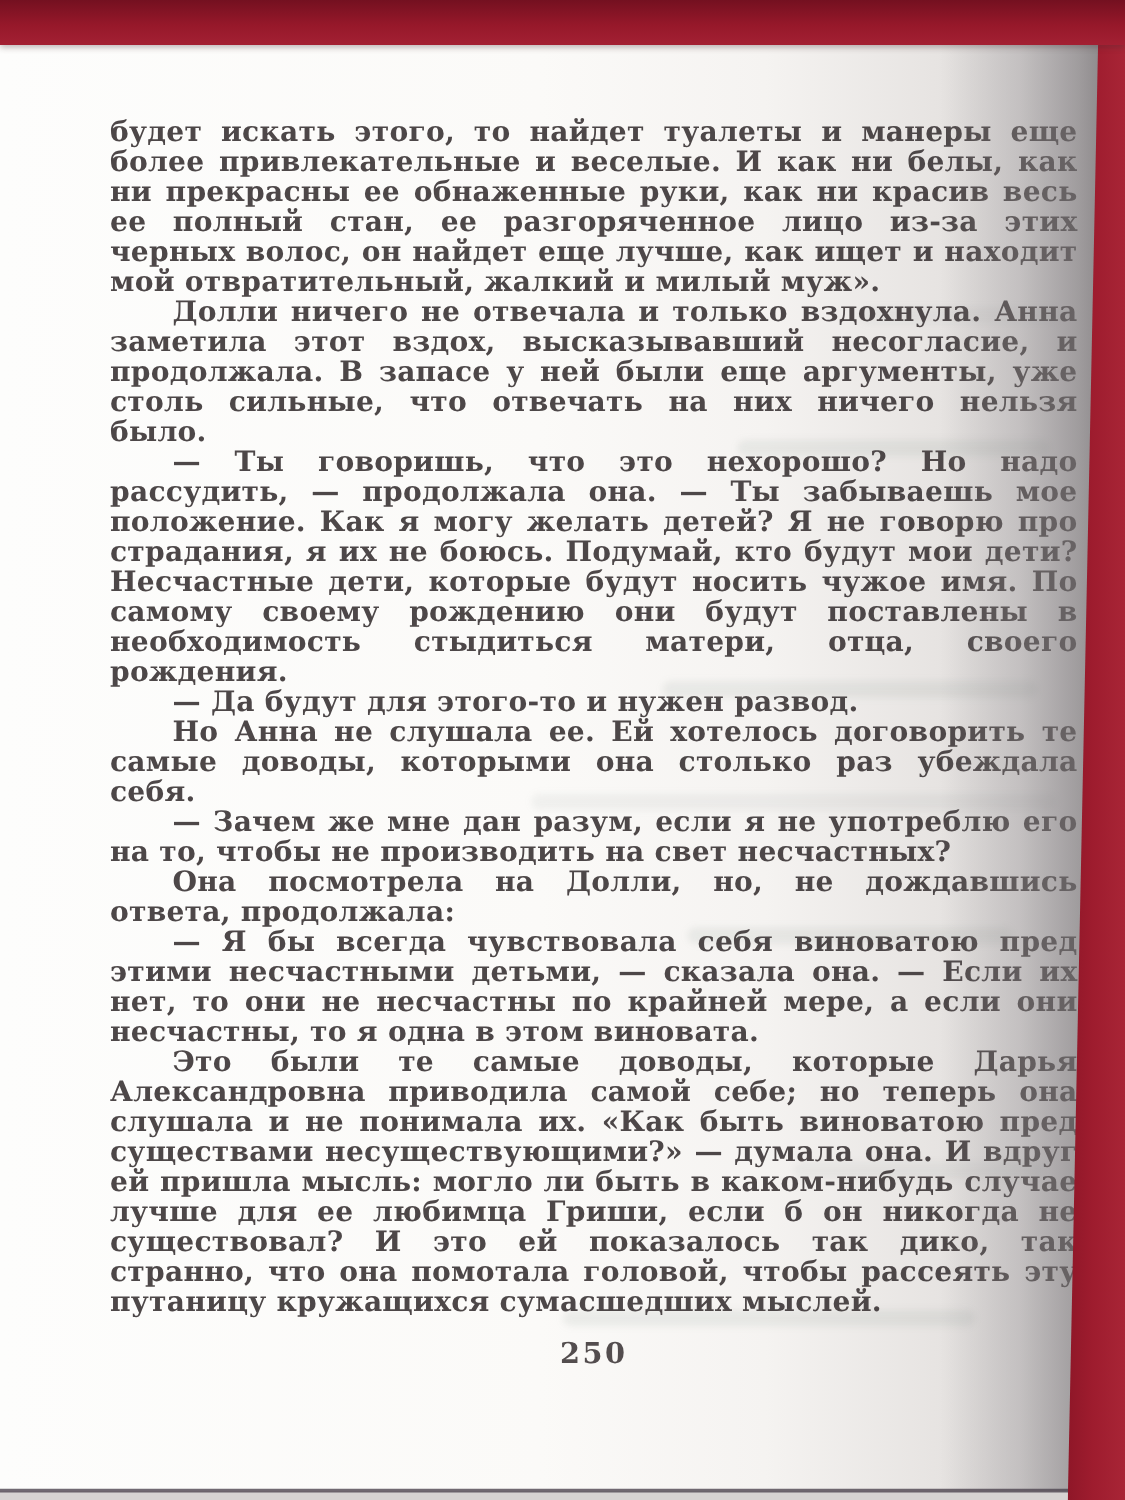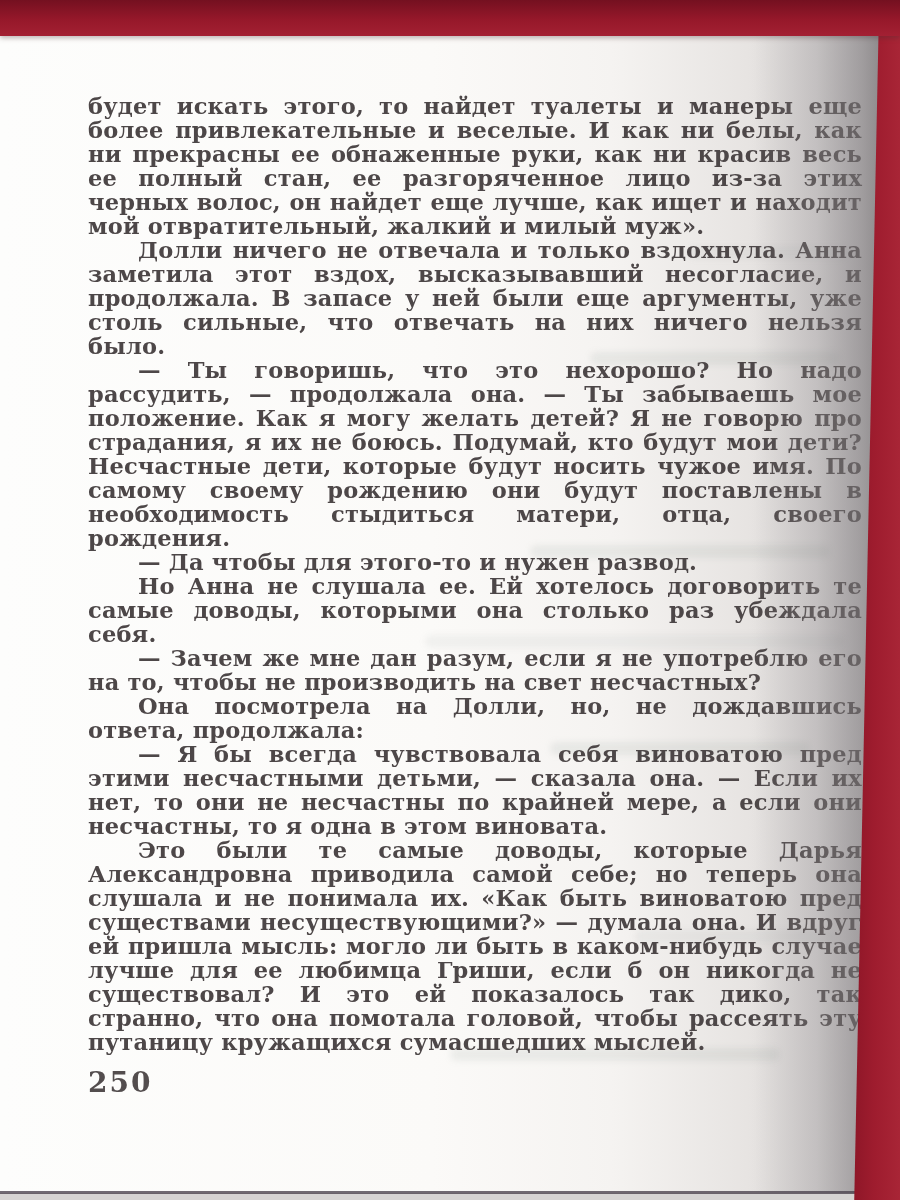--- a/index.html
+++ b/index.html
@@ -90,22 +90,23 @@
     margin: 0;
     padding: 0;
     text-indent: 50px;
   }
   .text-block p.continuation {
     text-indent: 0;
   }
   .page-number {
     display: block;
     margin-top: 17px;
+    text-align: center;
     text-indent: 0;
-    font-size: 28px;
+    font-size: 23px;
     letter-spacing: 2px;
     color: #534d4e;
   }
   
   .bleed {
     position: absolute;
     height: 13px;
     border-radius: 7px;
     background: rgba(110, 132, 122, 0.10);
     filter: blur(3px);
@@ -122,21 +123,21 @@
 </style>
 </head>
 <body>
 
 <div class="scan">
 
   <div class="text-block">
     <p class="continuation">будет искать этого, то найдет туалеты и манеры еще более привлекательные и веселые. И как ни белы, как ни прекрасны ее обнаженные руки, как ни красив весь ее полный стан, ее разгоряченное лицо из-за этих черных волос, он найдет еще лучше, как ищет и находит мой отвратительный, жалкий и милый муж».</p>
     <p>Долли ничего не отвечала и только вздохнула. Анна заметила этот вздох, высказывавший несогласие, и продолжала. В запасе у ней были еще аргументы, уже столь сильные, что отвечать на них ничего нельзя было.</p>
     <p>— Ты говоришь, что это нехорошо? Но надо рассудить, — продолжала она. — Ты забываешь мое положение. Как я могу желать детей? Я не говорю про страдания, я их не боюсь. Подумай, кто будут мои дети? Несчастные дети, которые будут носить чужое имя. По самому своему рождению они будут поставлены в необходимость стыдиться матери, отца, своего рождения.</p>
-    <p>— Да чтобы для этого-то и нужен развод.</p>
+    <p>— Да будут для этого-то и нужен развод.</p>
     <p>Но Анна не слушала ее. Ей хотелось договорить те самые доводы, которыми она столько раз убеждала себя.</p>
     <p>— Зачем же мне дан разум, если я не употреблю его на то, чтобы не производить на свет несчастных?</p>
     <p>Она посмотрела на Долли, но, не дождавшись ответа, продолжала:</p>
     <p>— Я бы всегда чувствовала себя виноватою пред этими несчастными детьми, — сказала она. — Если их нет, то они не несчастны по крайней мере, а если они несчастны, то я одна в этом виновата.</p>
     <p>Это были те самые доводы, которые Дарья Александровна приводила самой себе; но теперь она слушала и не понимала их. «Как быть виноватою пред существами несуществующими?» — думала она. И вдруг ей пришла мысль: могло ли быть в каком-нибудь случае лучше для ее любимца Гриши, если б он никогда не существовал? И это ей показалось так дико, так странно, что она помотала головой, чтобы рассеять эту путаницу кружащихся сумасшедших мыслей.</p>
     <span class="page-number">250</span>
   </div>
 
   <div class="bleed b1"></div>
   <div class="bleed b2"></div>

